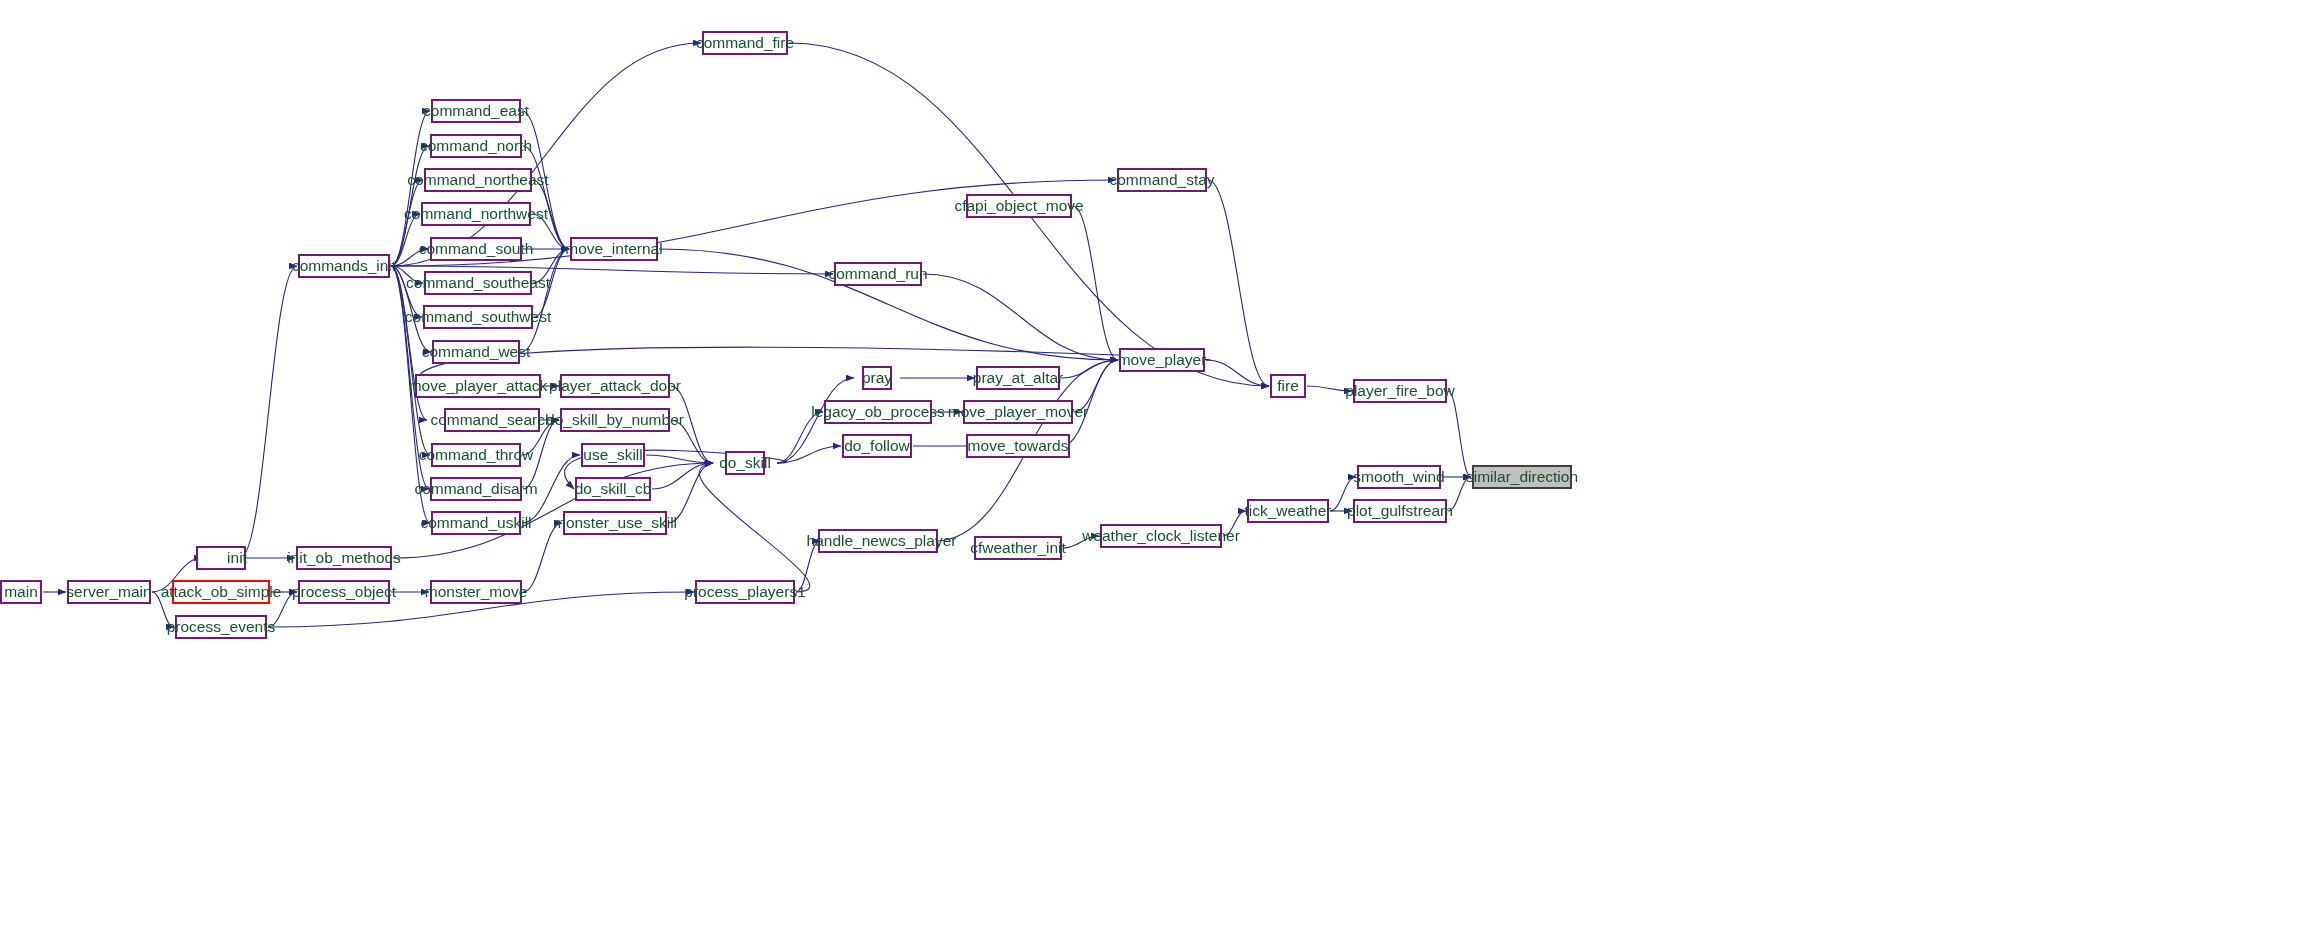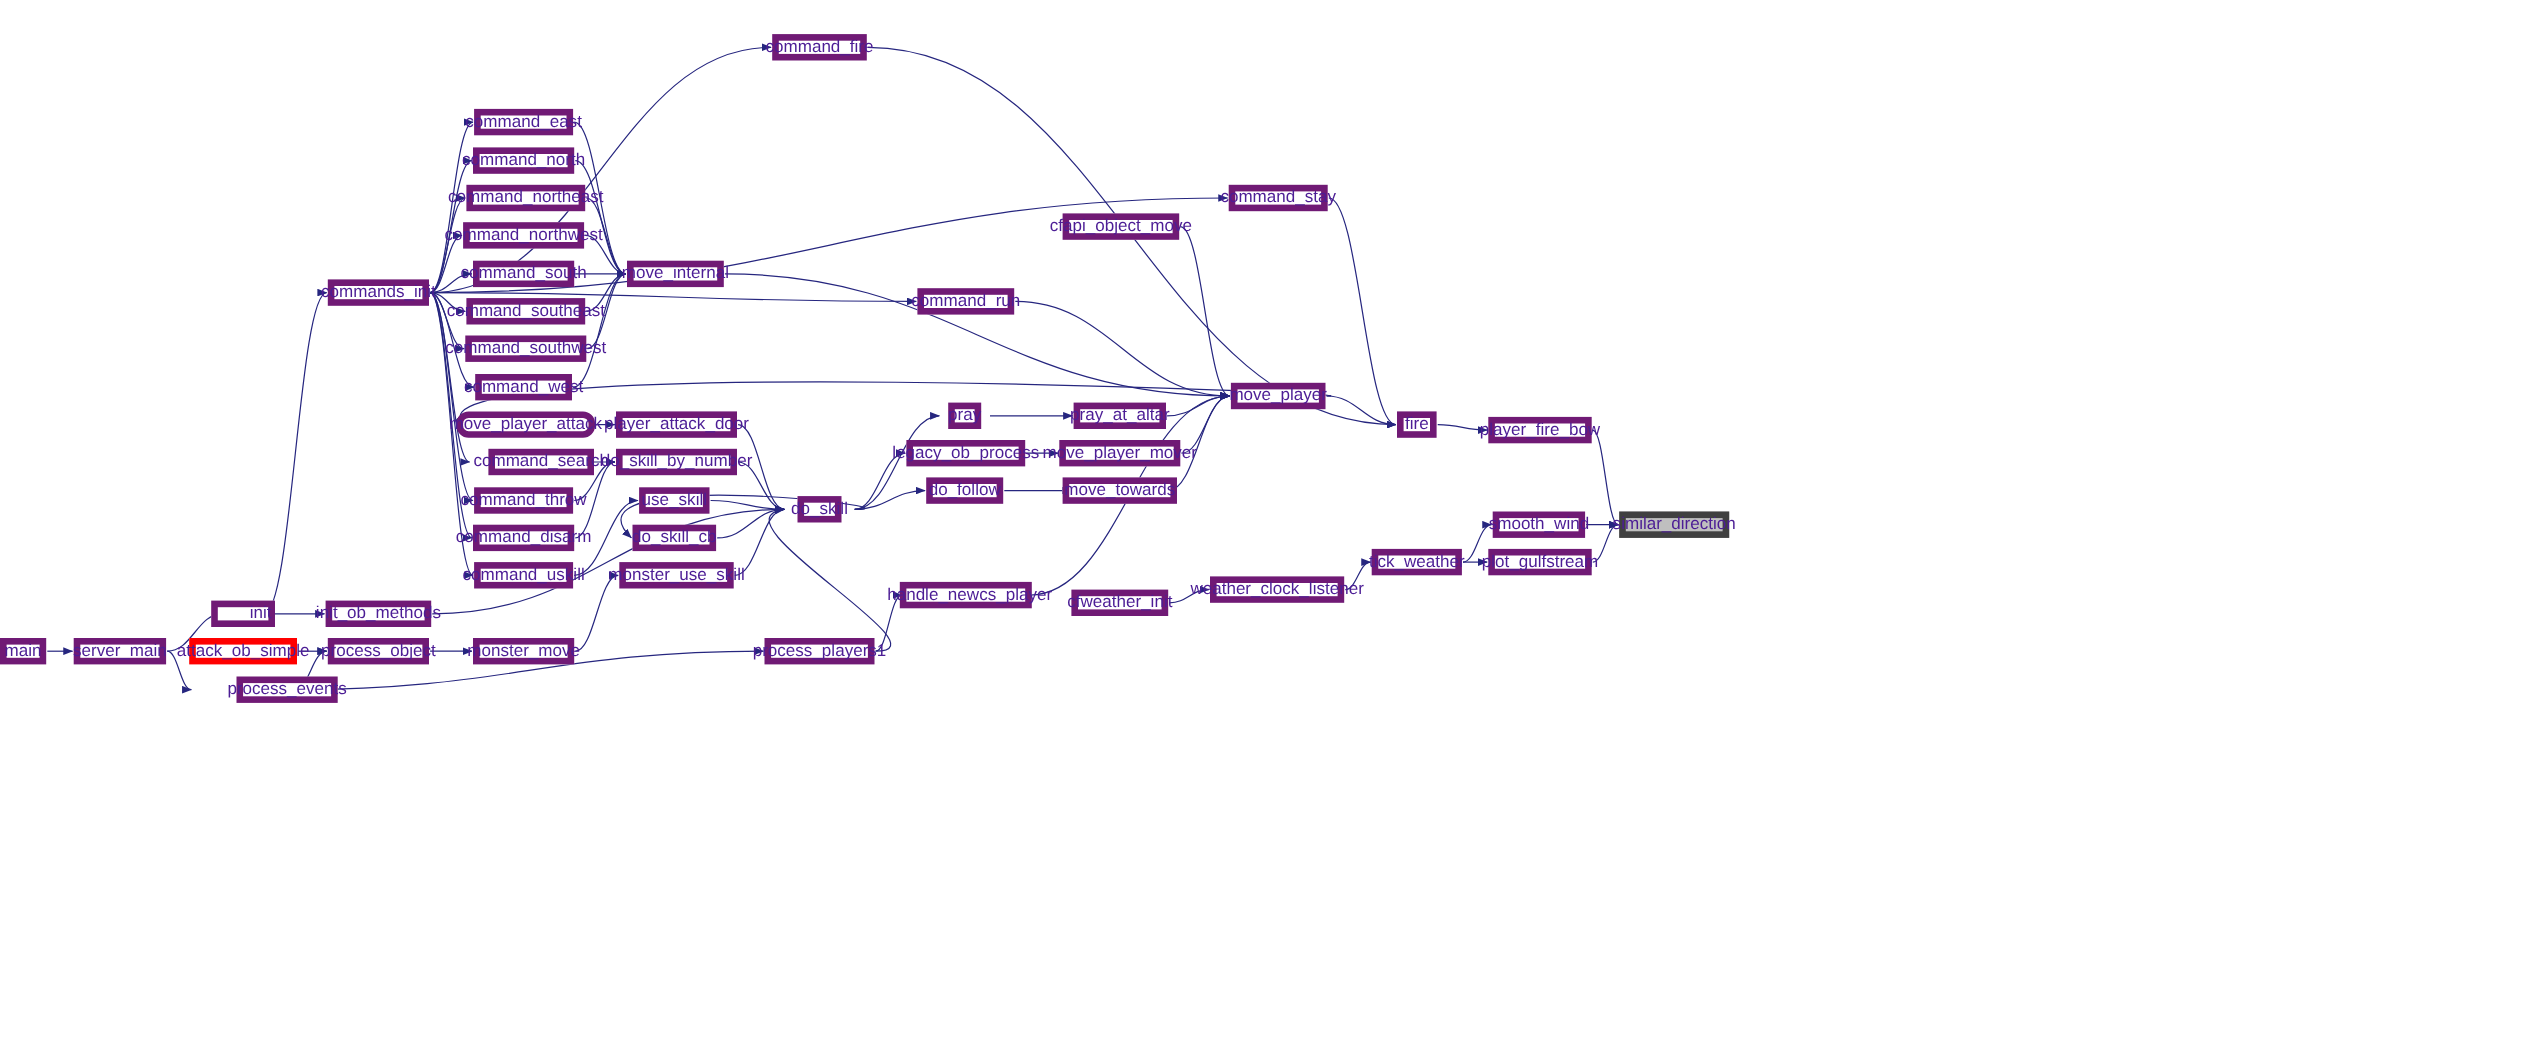--- a/index.html
+++ b/index.html
@@ -21,22 +21,22 @@
     left: 0;
     top: 0;
     width: 2313px;
     height: 944px;
     pointer-events: none;
   }
   .gnode {
     position: absolute;
     box-sizing: border-box;
     background: #ffffff;
-    border: 6px solid #701a75;
-    color: #4c1d95;
+    border: 2px solid #701a75;
+    color: #14532d;
     font-size: 15.5px;
     line-height: 1;
     white-space: nowrap;
     display: flex;
     align-items: center;
     justify-content: center;
     padding: 0 7px;
     height: 24px;
     transform: translate(-50%, -50%);
     cursor: pointer;
@@ -133,34 +133,34 @@
         <path d="M1330,511 C1339.9,511 1342.1,511 1352,511" fill="none" stroke="#26267f" stroke-width="1.1" marker-end="url(#arrow)"></path>
         <path d="M1442,477 C1455.05,477 1457.95,477 1471,477" fill="none" stroke="#26267f" stroke-width="1.1" marker-end="url(#arrow)"></path>
         <path d="M1448,511 C1458.35,511 1460.65,477 1471,477" fill="none" stroke="#26267f" stroke-width="1.1" marker-end="url(#arrow)"></path>
       </g>
   </svg>
   <div id="nodes-layer">
       <div class="gnode" style="left: 21px; top: 592px; width: 42px;">main</div>
       <div class="gnode" style="left: 109px; top: 592px; width: 84px;">server_main</div>
       <div class="gnode" style="left: 221px; top: 558px; width: 36px; padding-left: 39px;">init</div>
       <div class="gnode focus-red" style="left: 221px; top: 592px; width: 98px;">attack_ob_simple</div>
-      <div class="gnode" style="left: 221px; top: 627px; width: 92px; margin-left: 40px;">process_events</div>
+      <div class="gnode" style="left: 221px; top: 627px; width: 92px;">process_events</div>
       <div class="gnode" style="left: 344px; top: 558px; width: 96px;">init_ob_methods</div>
       <div class="gnode" style="left: 344px; top: 592px; width: 92px;">process_object</div>
       <div class="gnode" style="left: 344px; top: 266px; width: 92px;">commands_init</div>
       <div class="gnode" style="left: 476px; top: 592px; width: 92px;">monster_move</div>
       <div class="gnode" style="left: 476px; top: 111px; width: 90px;">command_east</div>
       <div class="gnode" style="left: 476px; top: 146px; width: 92px;">command_north</div>
       <div class="gnode" style="left: 478px; top: 180px; width: 108px;">command_northeast</div>
       <div class="gnode" style="left: 476px; top: 214px; width: 110px;">command_northwest</div>
       <div class="gnode" style="left: 476px; top: 249px; width: 92px;">command_south</div>
       <div class="gnode" style="left: 478px; top: 283px; width: 108px;">command_southeast</div>
       <div class="gnode" style="left: 478px; top: 317px; width: 110px;">command_southwest</div>
       <div class="gnode" style="left: 476px; top: 352px; width: 88px;">command_west</div>
-      <div class="gnode" style="left: 478px; top: 386px; width: 126px; border-radius: 11px;">move_player_attack</div>
+      <div class="gnode" style="left: 478px; top: 386px; width: 126px;">move_player_attack</div>
       <div class="gnode" style="left: 492px; top: 420px; width: 96px;">command_search</div>
       <div class="gnode" style="left: 476px; top: 455px; width: 90px;">command_throw</div>
       <div class="gnode" style="left: 476px; top: 489px; width: 92px;">command_disarm</div>
       <div class="gnode" style="left: 476px; top: 523px; width: 90px;">command_uskill</div>
       <div class="gnode" style="left: 614px; top: 249px; width: 88px;">move_internal</div>
       <div class="gnode" style="left: 615px; top: 386px; width: 110px;">player_attack_door</div>
       <div class="gnode" style="left: 615px; top: 420px; width: 110px;">do_skill_by_number</div>
       <div class="gnode" style="left: 613px; top: 455px; width: 64px;">use_skill</div>
       <div class="gnode" style="left: 613px; top: 489px; width: 76px;">do_skill_cb</div>
       <div class="gnode" style="left: 615px; top: 523px; width: 104px;">monster_use_skill</div>

